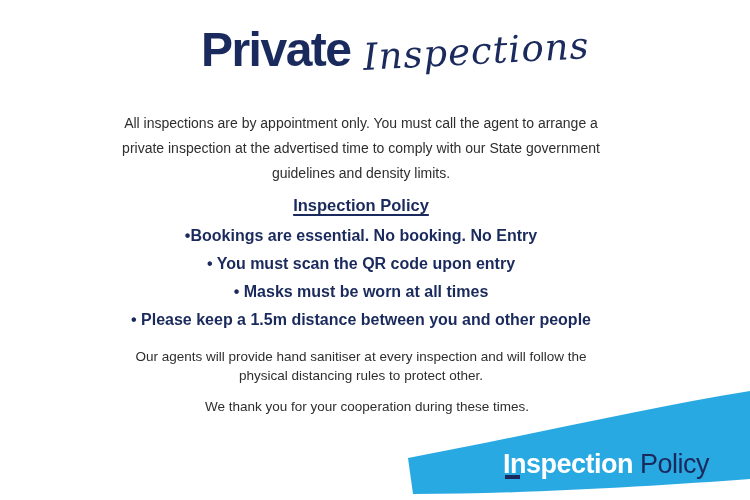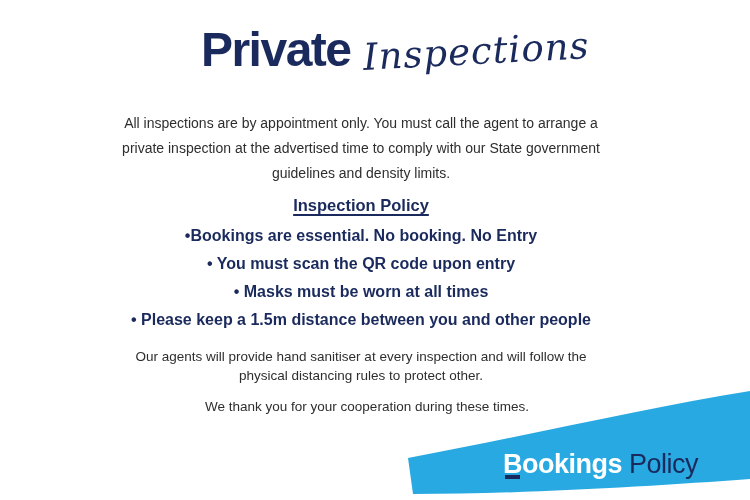--- a/index.html
+++ b/index.html
@@ -111,17 +111,17 @@
 
   <div class="thanks">We thank you for your cooperation during these times.</div>
 
   <div class="banner">
     <svg viewBox="0 0 345 112">
       <path d="M3,70 C120,48 240,20 345,3 L345,91 C250,98 120,106 8,106 Z" fill="#29a9e2"></path>
     </svg>
   </div>
 
   <div class="brand">
-    <span class="brand-name">Bookings</span><span class="brand-office">Policy</span>
+    <span class="brand-name">Inspection</span><span class="brand-office">Policy</span>
   </div>
   <div class="h-underline"></div>
 
 </div>
 
 </body></html>

